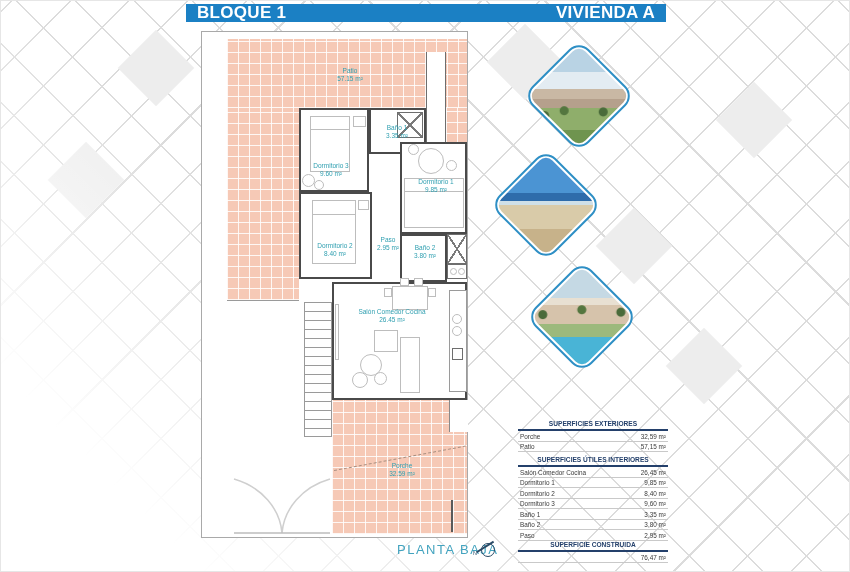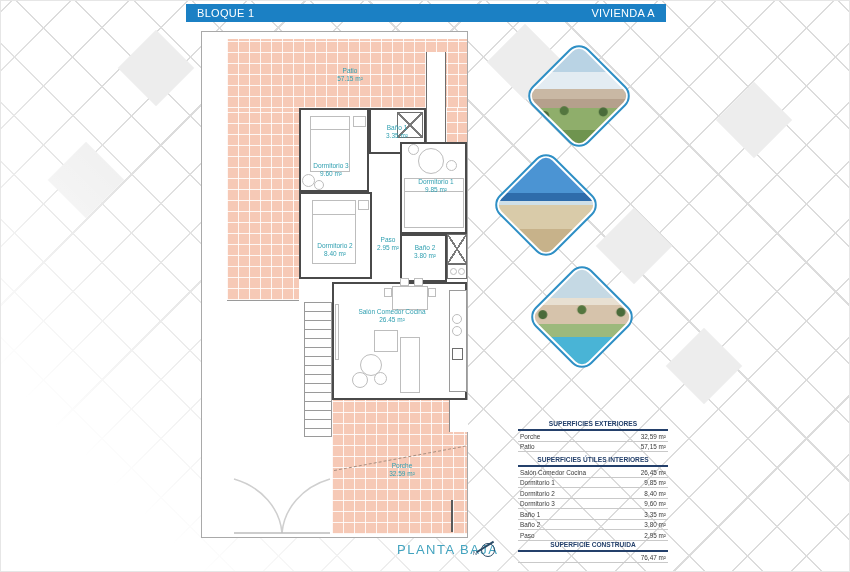--- a/index.html
+++ b/index.html
@@ -9,21 +9,21 @@
   .lattice{position:absolute;inset:0;
     background:
       repeating-linear-gradient(45deg, transparent 0 40px, #dcdcdc 40px 41.5px),
       repeating-linear-gradient(-45deg, transparent 0 40px, #dcdcdc 40px 41.5px);
   }
   .pattern-diamond{position:absolute;width:54px;height:54px;background:#ededed;transform:rotate(45deg);}
   .fade{position:absolute;inset:0;background:linear-gradient(45deg,#fff 0 14%,rgba(255,255,255,0) 42%);}
   
   .header{position:absolute;left:185px;top:3px;width:480px;height:18px;background:#1b80c4;
     display:flex;align-items:center;justify-content:space-between;padding:0 11px;box-sizing:border-box;}
-  .header span{color:#fff;font-weight:normal;font-size:11px;letter-spacing:.3px;}
+  .header span{color:#fff;font-weight:bold;font-size:17px;letter-spacing:.3px;}
   
   .plan{position:absolute;left:200px;top:30px;width:267px;height:507px;background:#fff;border:1px solid #a9a9a9;box-sizing:border-box;}
   .tile{position:absolute;background-color:#f6c9b6;
     background-image:repeating-linear-gradient(0deg,rgba(255,255,255,.85) 0 1px,transparent 1px 11px),
                      repeating-linear-gradient(90deg,rgba(255,255,255,.85) 0 1px,transparent 1px 11px);}
   .room{position:absolute;background:#fff;border:2px solid #4a4a4a;box-sizing:border-box;}
   .thinbox{position:absolute;border:1px solid #6e6e6e;background:#fff;box-sizing:border-box;}
   .xbox{background:
       linear-gradient(to top right, transparent 47%, #7a7a7a 47% 53%, transparent 53%),
       linear-gradient(to bottom right, transparent 47%, #7a7a7a 47% 53%, transparent 53%),#fff;}

